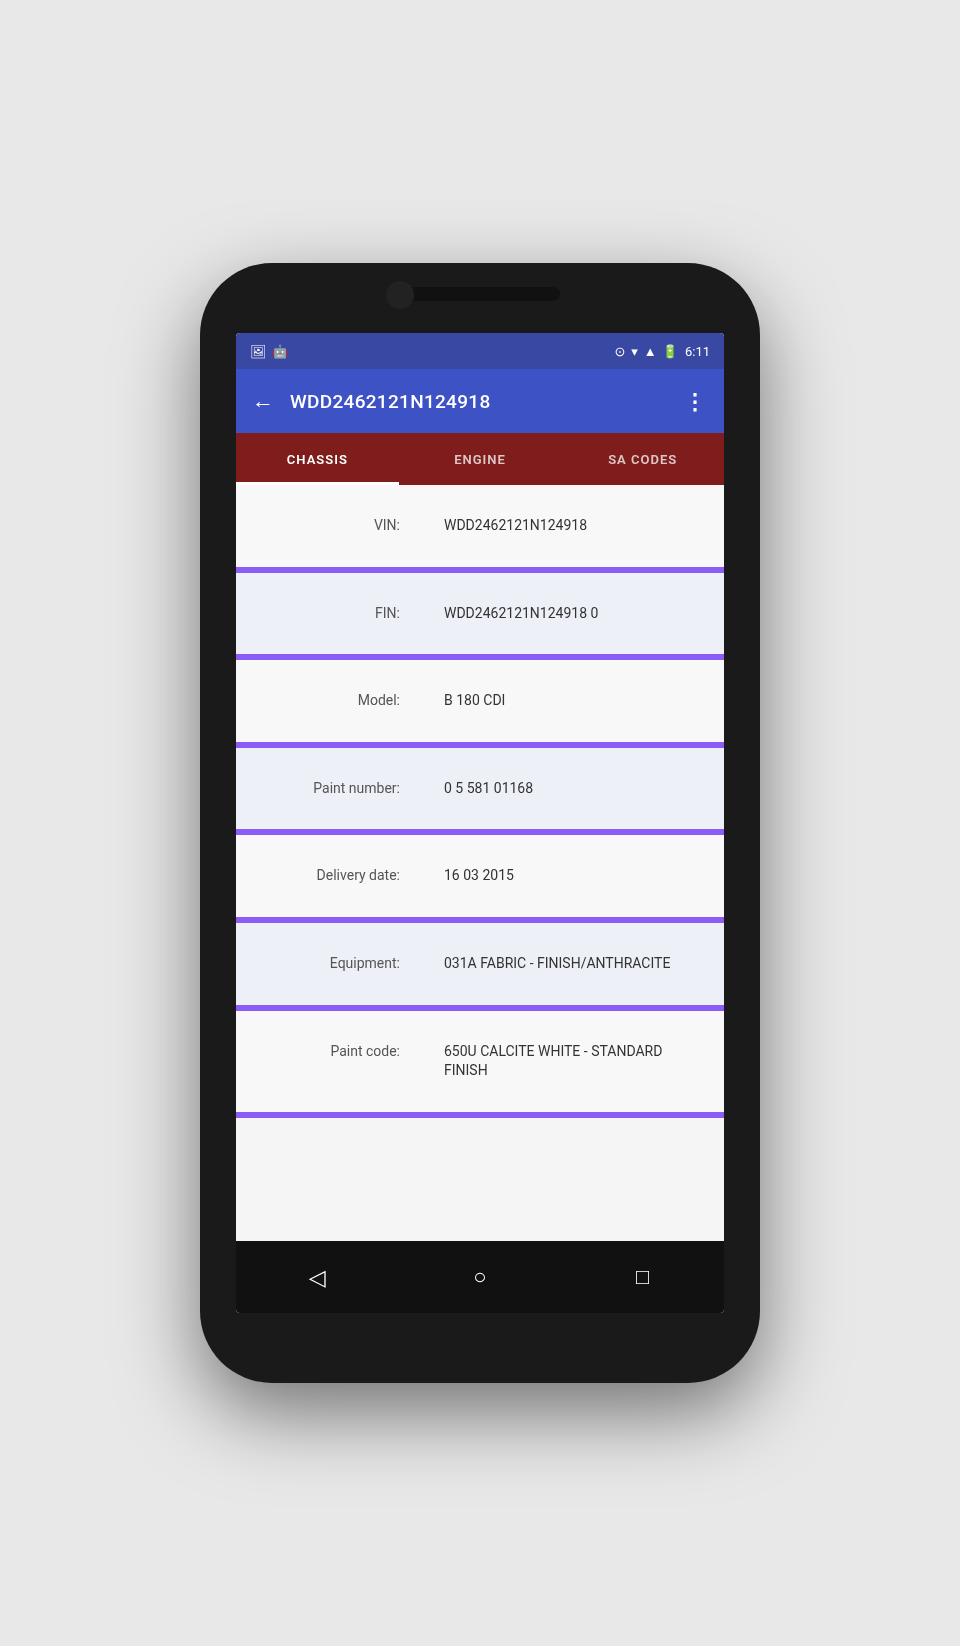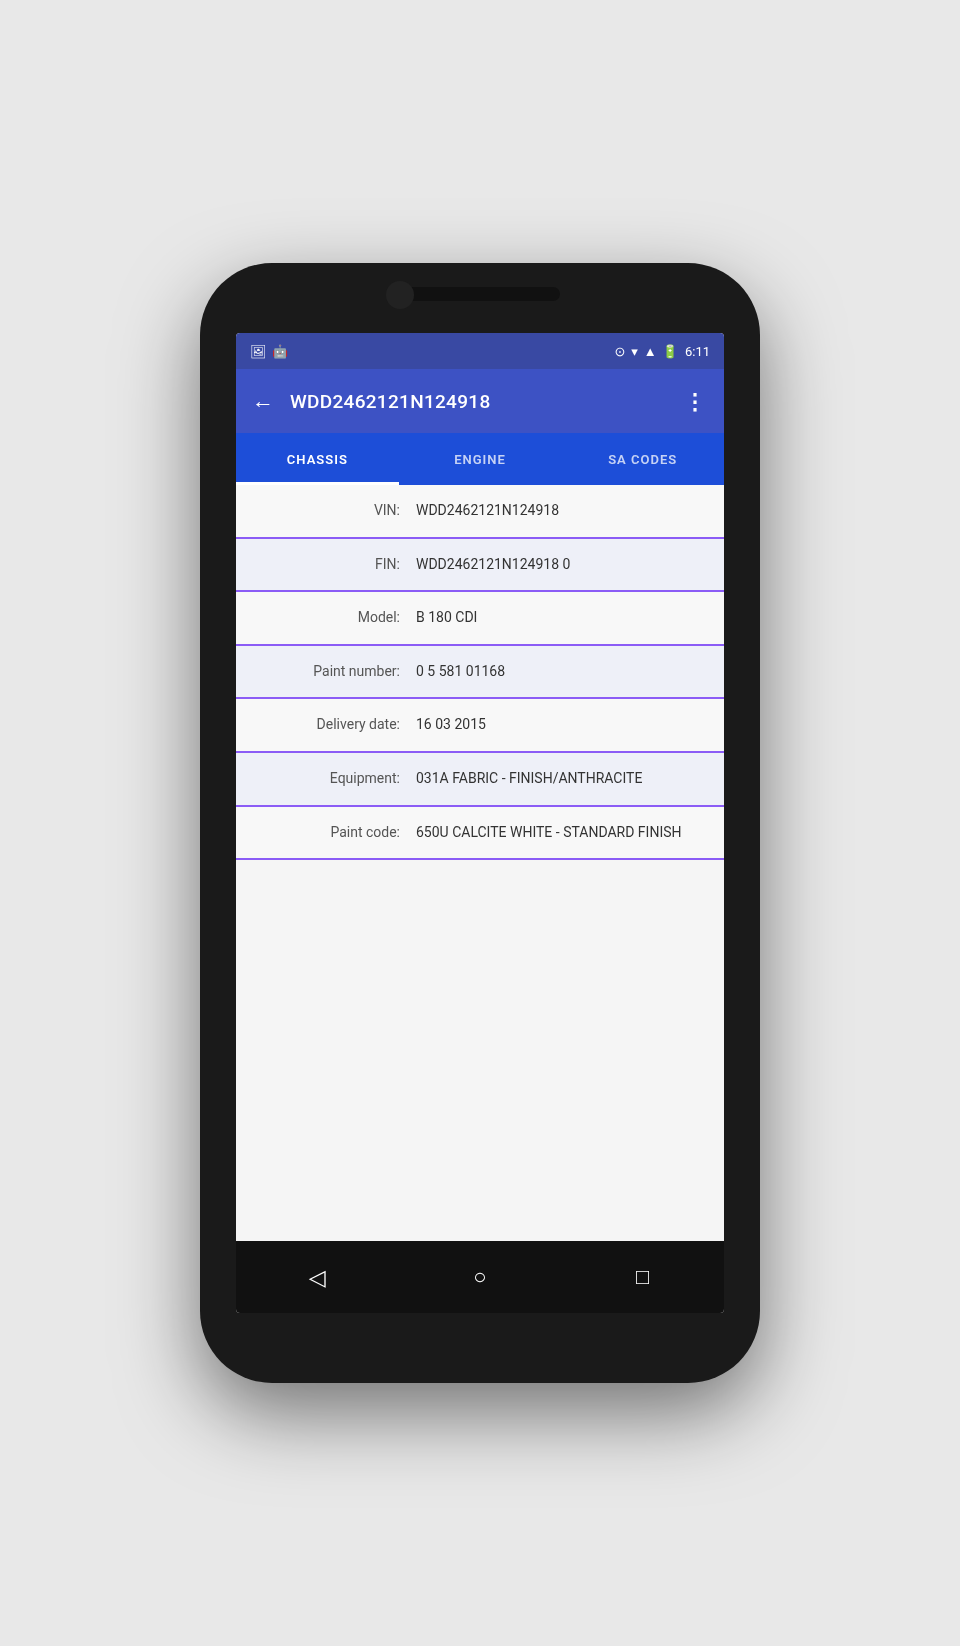--- a/index.html
+++ b/index.html
@@ -119,21 +119,21 @@
     .app-bar-more {
       color: white;
       font-size: 22px;
       cursor: pointer;
       letter-spacing: 2px;
       font-weight: bold;
     }
 
     
     .tabs {
-      background: #1d4ed8;
+      background: #7f1d1d;
       display: flex;
       flex-shrink: 0;
     }
 
     .tab {
       flex: 1;
       height: 52px;
       display: flex;
       align-items: center;
       justify-content: center;
@@ -164,22 +164,23 @@
     .content {
       flex: 1;
       background: #f5f5f5;
       overflow-y: auto;
     }
 
     
     .data-row {
       display: flex;
       align-items: flex-start;
-      padding: 16px 20px;
-      border-bottom: 2px solid #8b5cf6;
+      padding: 31px 20px;
+      border-bottom: 6px solid #8b5cf6;
+      gap: 28px;
     }
 
     .data-row:nth-child(even) {
       background: #eef0f8;
     }
 
     .data-row:nth-child(odd) {
       background: #f8f8f8;
     }
 

